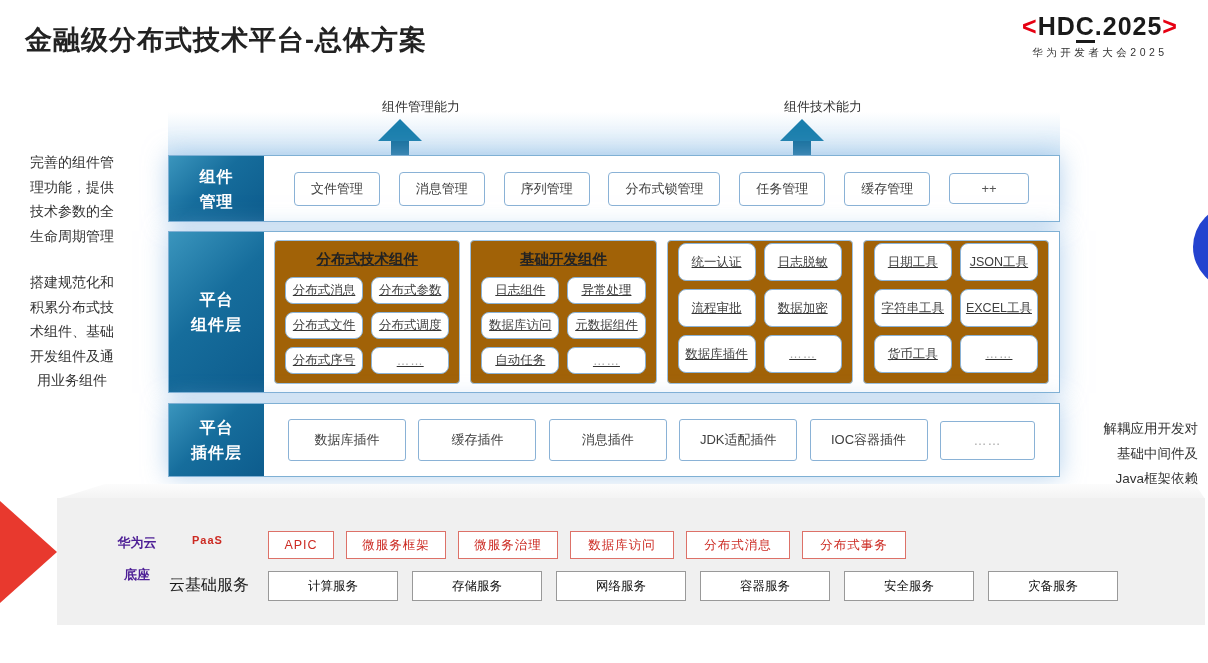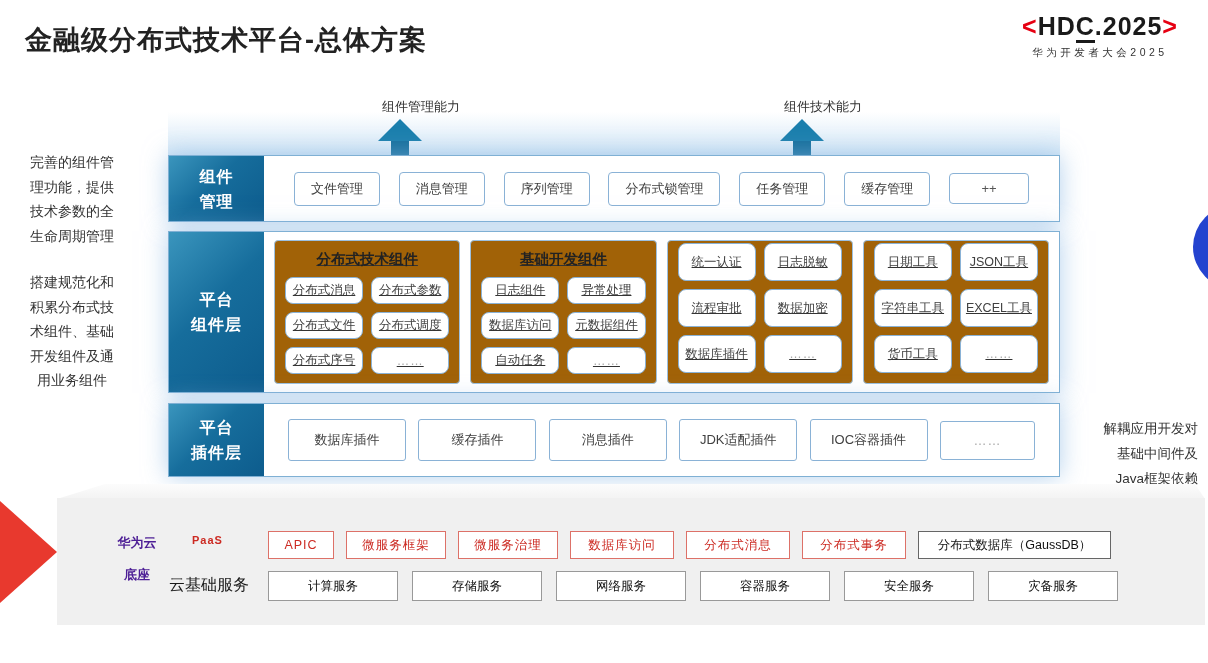--- a/index.html
+++ b/index.html
@@ -218,21 +218,20 @@
   <div class="paas-label">PaaS</div>
   <div class="iaas-label">云基础服务</div>
 
   <div class="paas-row">
     <div class="rbox apic">APIC</div>
     <div class="rbox w1">微服务框架</div>
     <div class="rbox w1">微服务治理</div>
     <div class="rbox w2">数据库访问</div>
     <div class="rbox w2">分布式消息</div>
     <div class="rbox w2">分布式事务</div>
-    <div class="dbox">分布式数据库（GaussDB）</div>
   </div>
 
   <div class="iaas-row">
     <div class="gbox">计算服务</div>
     <div class="gbox">存储服务</div>
     <div class="gbox">网络服务</div>
     <div class="gbox">容器服务</div>
     <div class="gbox">安全服务</div>
     <div class="gbox">灾备服务</div>
   </div>

